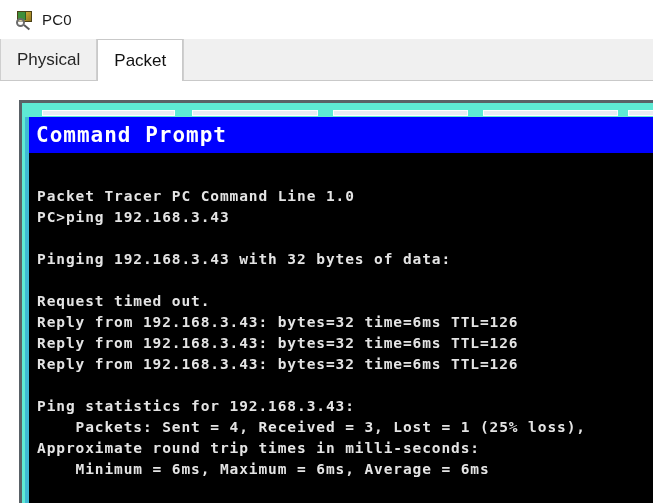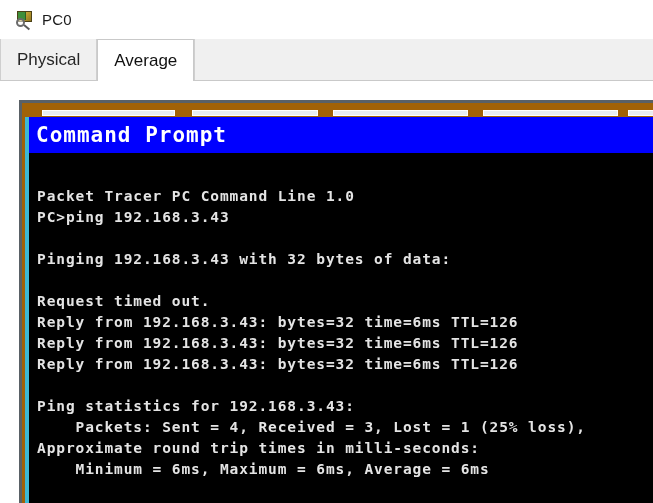--- a/index.html
+++ b/index.html
@@ -128,21 +128,21 @@
     background: #ffffff;
     box-sizing: border-box;
   }
 
   
   .desktop-panel {
     position: absolute;
     left: 19px; top: 19px;
     width: 634px;
     height: 403px;
-    background: #a16207;
+    background: #5eead4;
     border-top: 3px solid #5a6166;
     border-left: 3px solid #5a6166;
     box-sizing: border-box;
     overflow: hidden;
   }
 
   .desktop-icons {
     position: absolute;
     left: 0; top: 7px;
     width: 634px;
@@ -226,21 +226,21 @@
       <span class="handle"></span>
     </span>
     <span class="window-title">PC0</span>
   </div>
 
   <div class="tabstrip">
     <div class="tab first">
       <span>Physical</span>
     </div>
     <div class="tab active">
-      <span>Average</span>
+      <span>Packet</span>
     </div>
     <div class="tabstrip-filler"></div>
   </div>
 
   <div class="content">
 
     <div class="desktop-panel">
 
       <div class="desktop-icons">
         <div class="desk-item" style="left:20px;width:133px;"></div>

